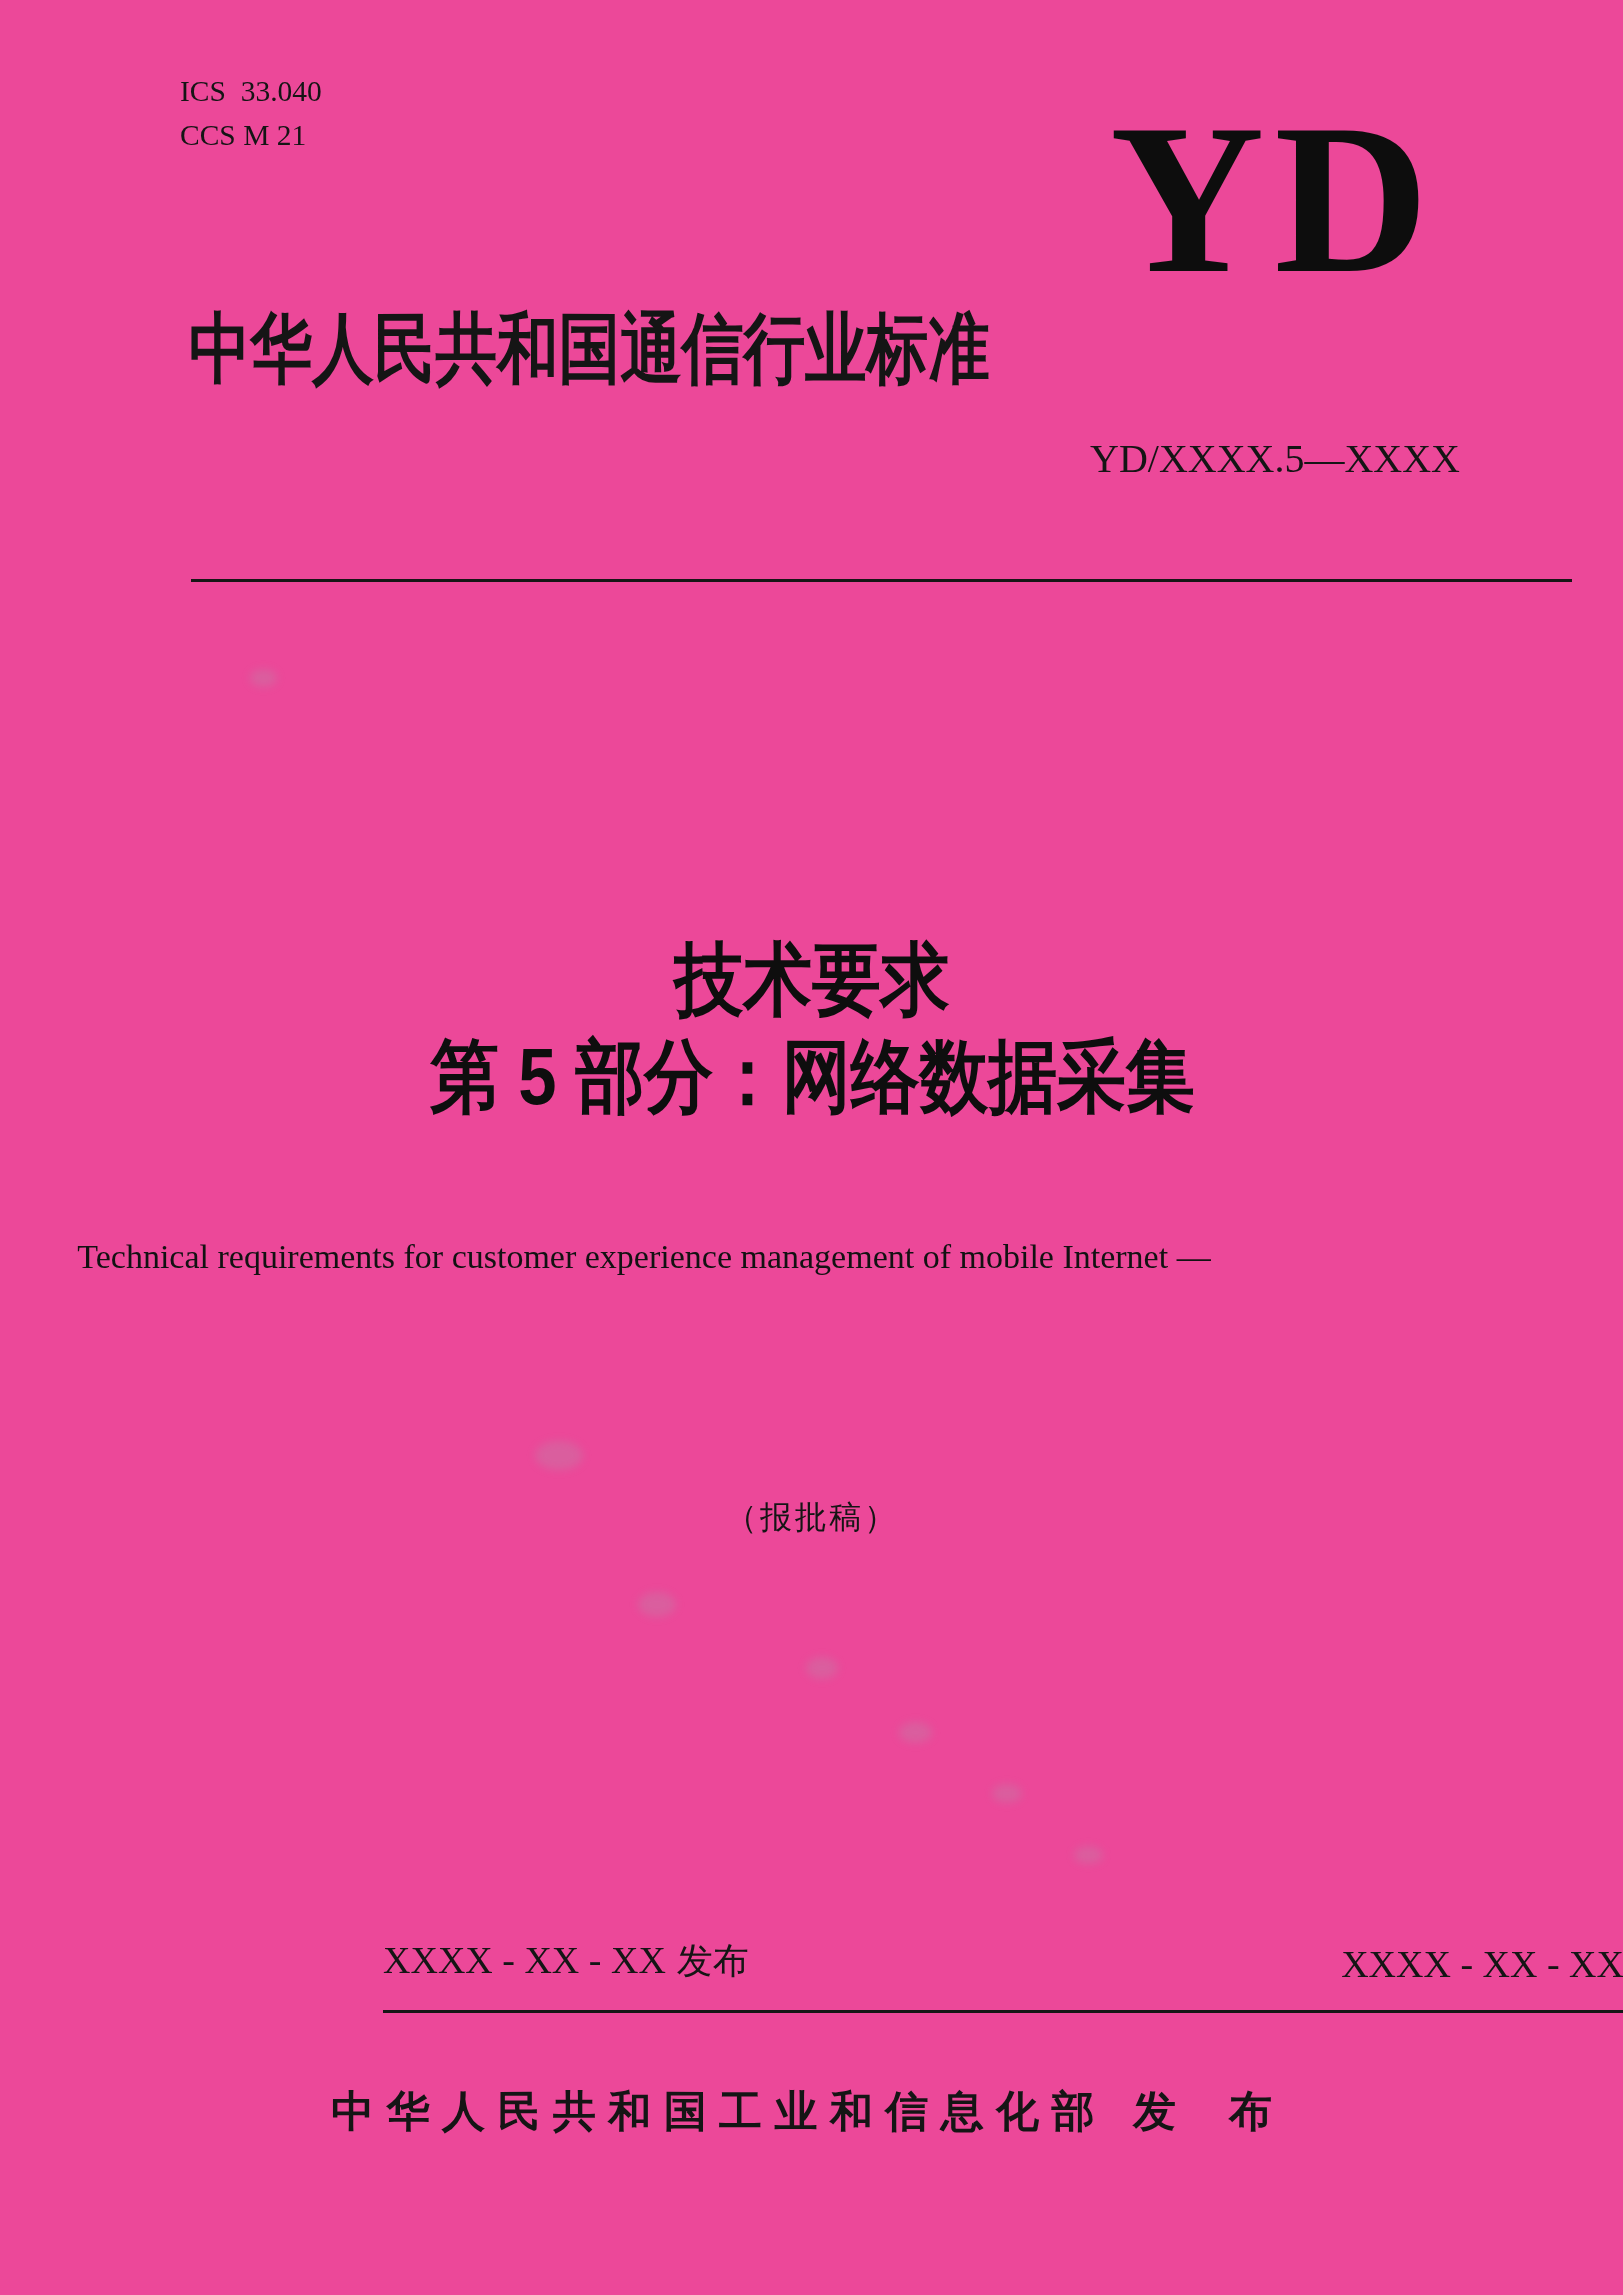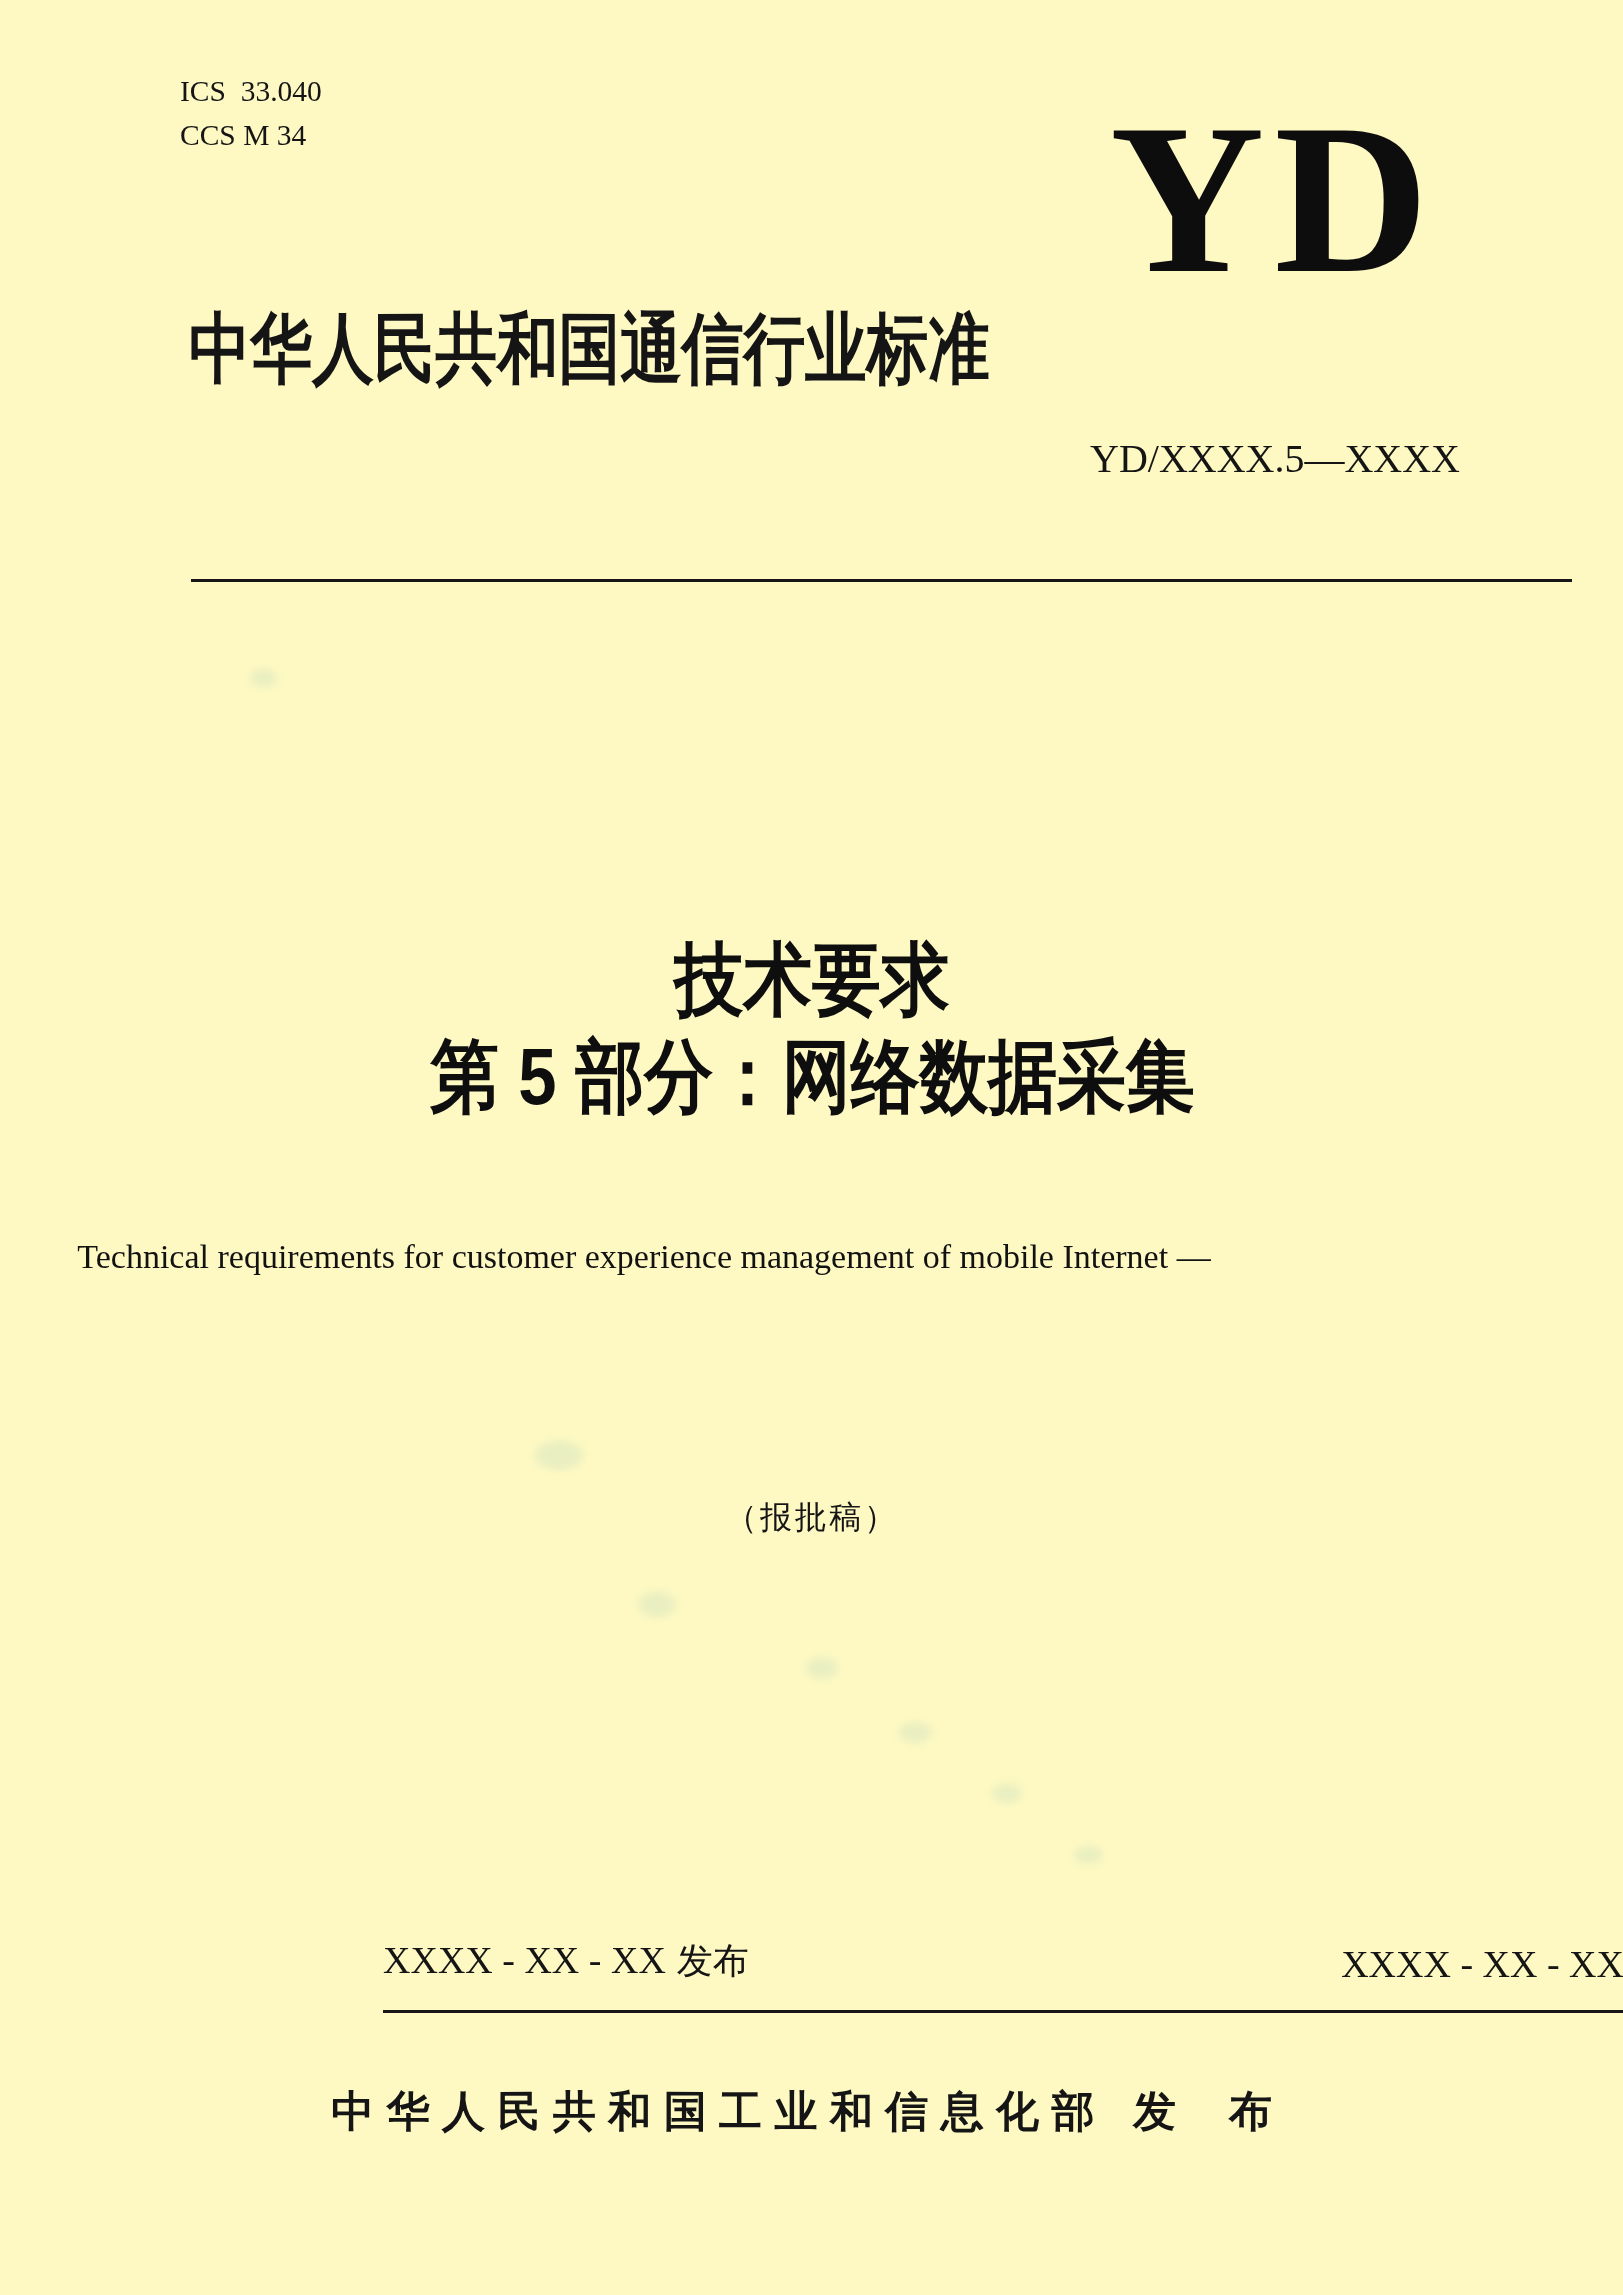--- a/index.html
+++ b/index.html
@@ -1,20 +1,20 @@
 <!DOCTYPE html>
 <html style="font-size:11px"><head>
 <meta charset="utf-8">
 <style>
   html, body { margin: 0; padding: 0; background: #e8e8e8; }
   .page {
     position: relative;
     width: 1624px;
     height: 2295px;
-    background: #fef9c3;
+    background: #ec4899;
     overflow: hidden;
     font-family: "Liberation Serif", serif;
     color: #151515;
   }
 
   
   .ics { position: absolute; left: 180px; top: 69px; font-size: 29.5px; line-height: 1.5; white-space: pre; }
   .ccs { position: absolute; left: 180px; top: 113px; font-size: 29.5px; line-height: 1.5; white-space: pre; }
 
   
@@ -88,21 +88,21 @@
   .blot.b5 { left: 992px; top: 1784px; width: 30px; height: 19px; }
   .blot.b6 { left: 1074px; top: 1846px; width: 29px; height: 18px; }
   .blot.b7 { left: 250px;  top: 669px;  width: 27.4px; height: 18px; }
 </style>
 </head>
 <body>
 
 <div class="page">
 
   <div class="ics">ICS  33.040</div>
-  <div class="ccs">CCS M 34</div>
+  <div class="ccs">CCS M 21</div>
 
   <div class="yd-logo">YD</div>
 
   <div class="std-class">
     <span class="squeeze">中华人民共和国通信行业标准</span>
   </div>
 
   <div class="std-number">YD/XXXX.5—XXXX</div>
 
   <div class="rule-top"></div>

